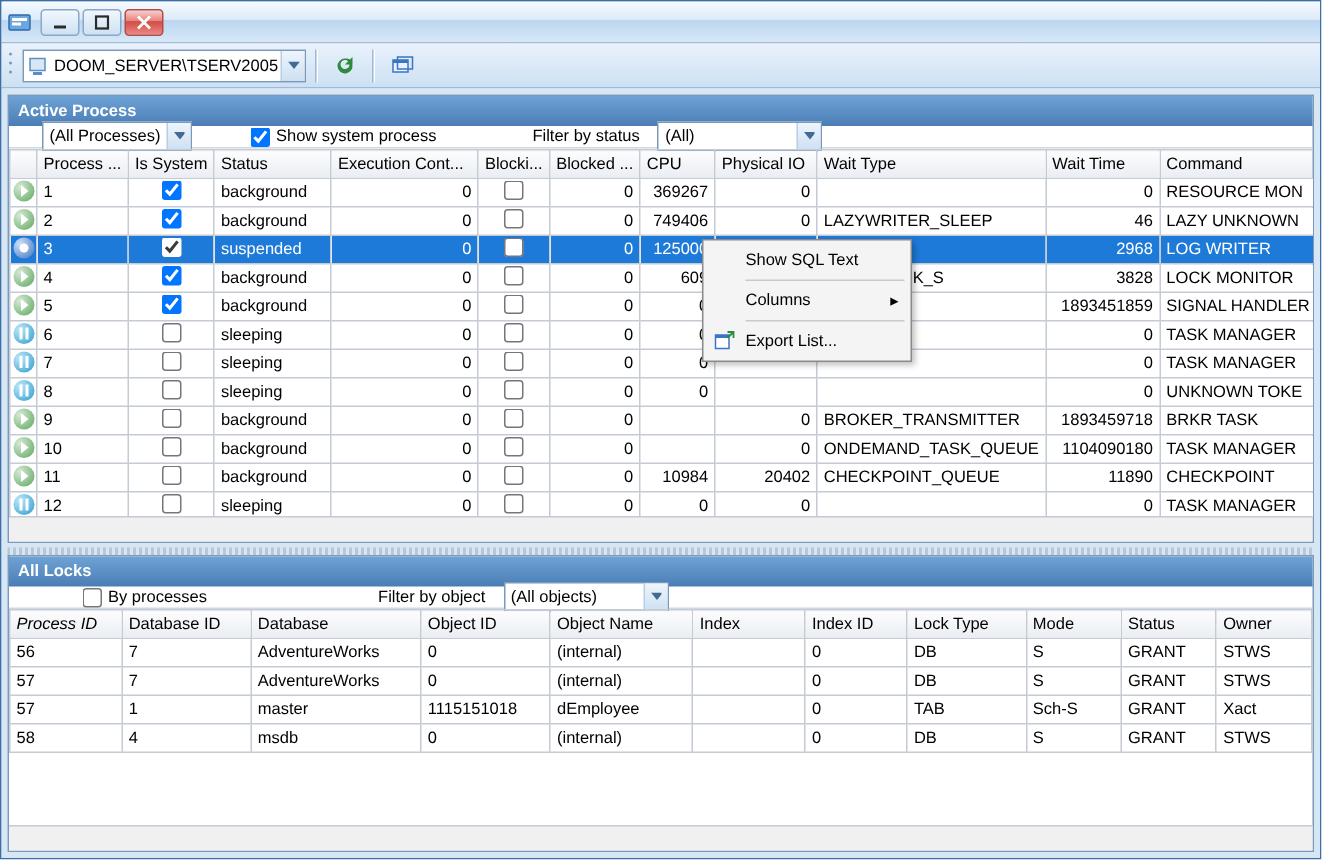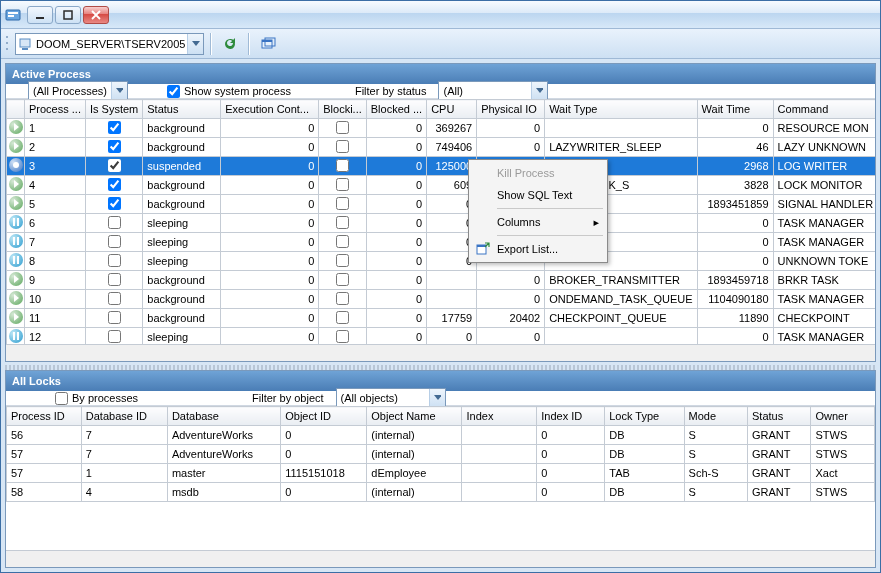--- a/index.html
+++ b/index.html
@@ -313,21 +313,21 @@
                 <td>TASK MANAGER</td>
               </tr>
               <tr>
                 <td style="text-align: center; padding: 0px;"><span class="gutter-icon play"></span></td>
                 <td>11</td>
                 <td class="chkcell"><input type="checkbox" style=""></td>
                 <td>background</td>
                 <td class="num">0</td>
                 <td class="chkcell"><input type="checkbox" style=""></td>
                 <td class="num">0</td>
-                <td class="num">17759</td>
+                <td class="num">10984</td>
                 <td class="num">20402</td>
                 <td>CHECKPOINT_QUEUE</td>
                 <td class="num">11890</td>
                 <td>CHECKPOINT</td>
               </tr>
               <tr>
                 <td style="text-align: center; padding: 0px;"><span class="gutter-icon pause"></span></td>
                 <td>12</td>
                 <td class="chkcell"><input type="checkbox" style=""></td>
                 <td>sleeping</td>
@@ -337,23 +337,20 @@
                 <td class="num">0</td>
                 <td class="num">0</td>
                 <td></td>
                 <td class="num">0</td>
                 <td>TASK MANAGER</td>
               </tr>
             </tbody>
           </table>
 
         <div class="context-menu" style="top:60px; left:462px;">
-          <div class="mi disabled">
-              <span>Kill Process</span>
-            </div>
           <div class="mi">
               <span>Show SQL Text</span>
             </div>
           <div class="sep-line"></div>
           <div class="mi">
               <span>Columns</span>
               <span class="sub-arrow">▸</span>
             </div>
           <div class="sep-line"></div>
           <div class="mi">
@@ -388,21 +385,21 @@
               <svg width="8" height="6">
                 <path d="M0 0 L4 5 L8 0" fill="#436a92"></path>
               </svg>
             </span>
         </div>
       </div>
       <div class="grid-wrap">
         <table class="grid" id="locks-grid">
             <thead>
               <tr>
-                <th style="width: 66px;">Process ID</th>
+                <th style="width: 66px; font-style: italic;">Process ID</th>
                 <th style="width: 76px;">Database ID</th>
                 <th style="width: 100px;">Database</th>
                 <th style="width: 76px;">Object ID</th>
                 <th style="width: 84px;">Object Name</th>
                 <th style="width: 66px;">Index</th>
                 <th style="width: 60px;">Index ID</th>
                 <th style="width: 70px;">Lock Type</th>
                 <th style="width: 56px;">Mode</th>
                 <th style="width: 56px;">Status</th>
                 <th style="width: 56px;">Owner</th>

